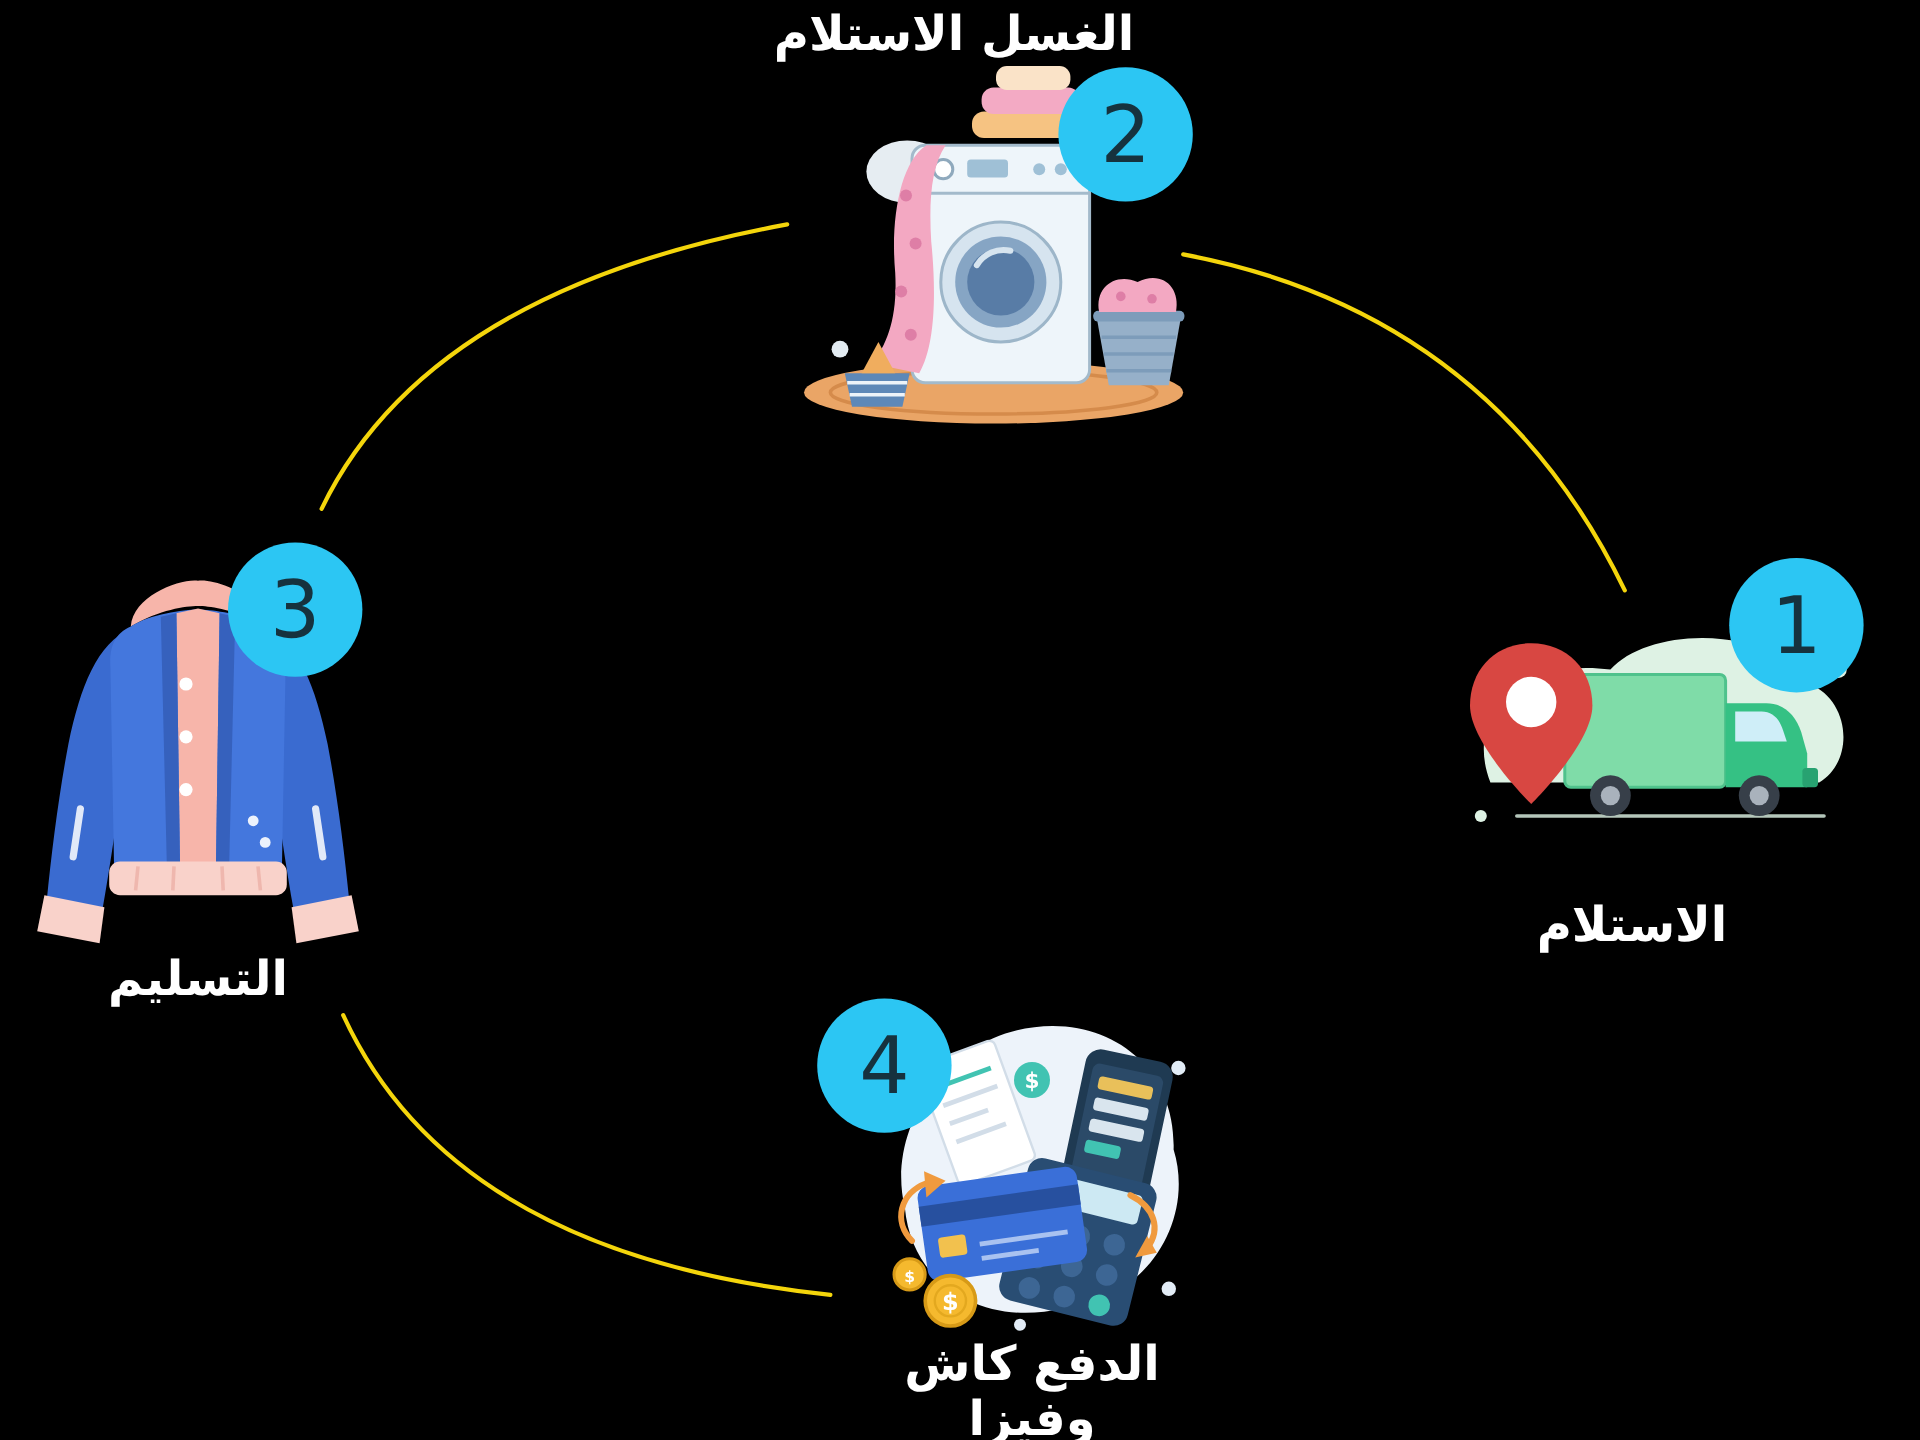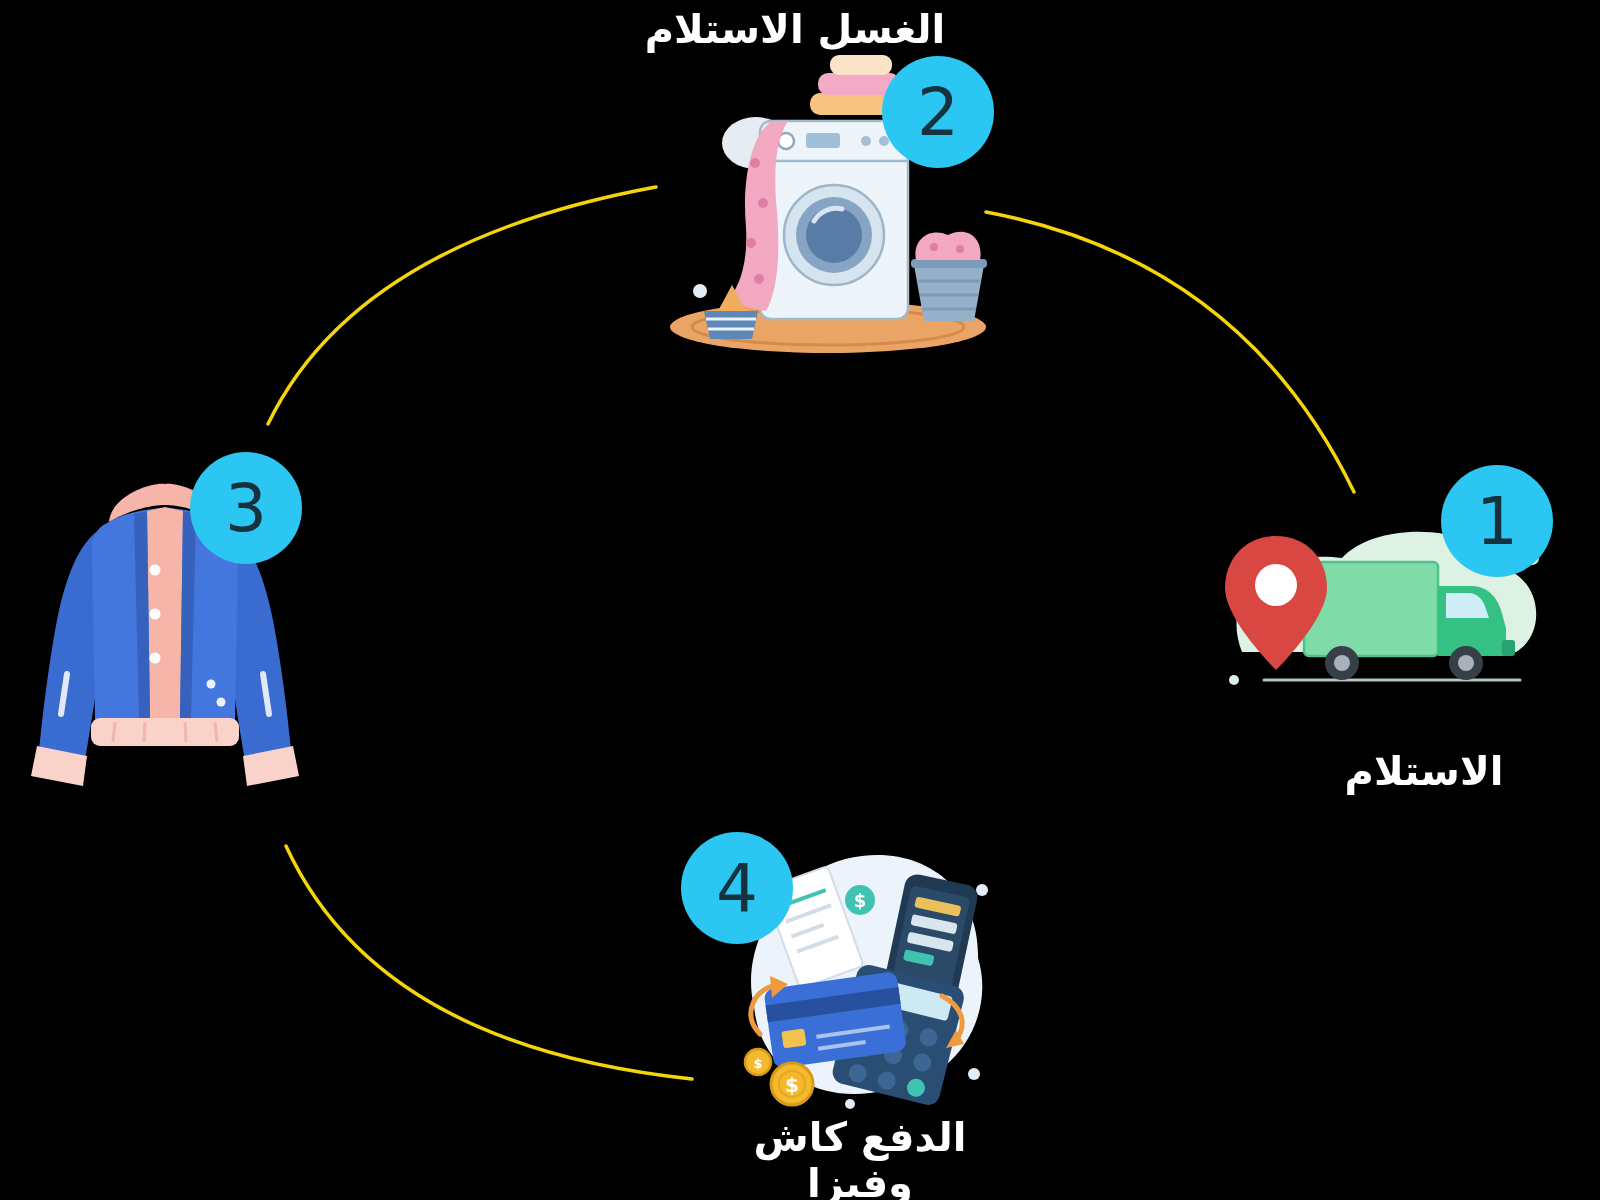--- a/index.html
+++ b/index.html
@@ -33,21 +33,21 @@
     display:flex;align-items:center;justify-content:center;
     font-size:66px;font-weight:400;
     z-index:5;
   }
   
   .art-wash{left:660px;top:55px;width:335px;height:305px;}
   .label-wash{left:595px;top:6px;width:400px;}
   .badge-2{left:882px;top:56px;}
   
   .art-truck{left:1212px;top:500px;width:335px;height:235px;}
-  .label-pickup{left:1274px;top:748px;width:300px;}
+  .label-pickup{left:1210px;top:748px;width:300px;}
   .badge-1{left:1441px;top:465px;}
   
   .art-jacket{left:5px;top:478px;width:320px;height:332px;}
   .label-delivery{left:15px;top:793px;width:300px;}
   .badge-3{left:190px;top:452px;}
   
   .art-payment{left:730px;top:848px;width:270px;height:265px;}
   .label-payment{left:695px;top:1114px;width:330px;}
   .badge-4{left:681px;top:832px;}
 </style>
@@ -169,20 +169,21 @@
         <path d="M 62 196 L 56 236" stroke="#ffffff" stroke-width="6" stroke-linecap="round" opacity="0.85"></path>
         <path d="M 258 196 L 264 236" stroke="#ffffff" stroke-width="6" stroke-linecap="round" opacity="0.85"></path>
         <circle cx="206" cy="206" r="4.5" fill="#ffffff" opacity="0.9"></circle>
         <circle cx="216" cy="224" r="4.5" fill="#ffffff" opacity="0.9"></circle>
       </g>
     </svg>
   </div>
 
   <div class="badge badge-3">3</div>
 
+  <div class="step-label label-delivery">التسليم</div>
 
   <div class="art art-payment">
     <svg viewBox="0 0 270 265">
       <path d="M 132 8 C 198 0 250 44 248 110 C 266 168 226 236 156 242 C 94 258 30 226 24 158 C 8 94 58 16 132 8 Z" fill="#edf3fa"></path>
       <circle cx="252" cy="42" r="6" fill="#e2ecf6"></circle>
       <circle cx="28" cy="52" r="5" fill="#e2ecf6"></circle>
       <circle cx="244" cy="226" r="6" fill="#e2ecf6"></circle>
       <circle cx="120" cy="256" r="5" fill="#e2ecf6"></circle>
       <g transform="rotate(-20 85 80)">
         <rect x="50" y="26" width="68" height="106" rx="5" fill="#ffffff" stroke="#d2dde8" stroke-width="2"></rect>

